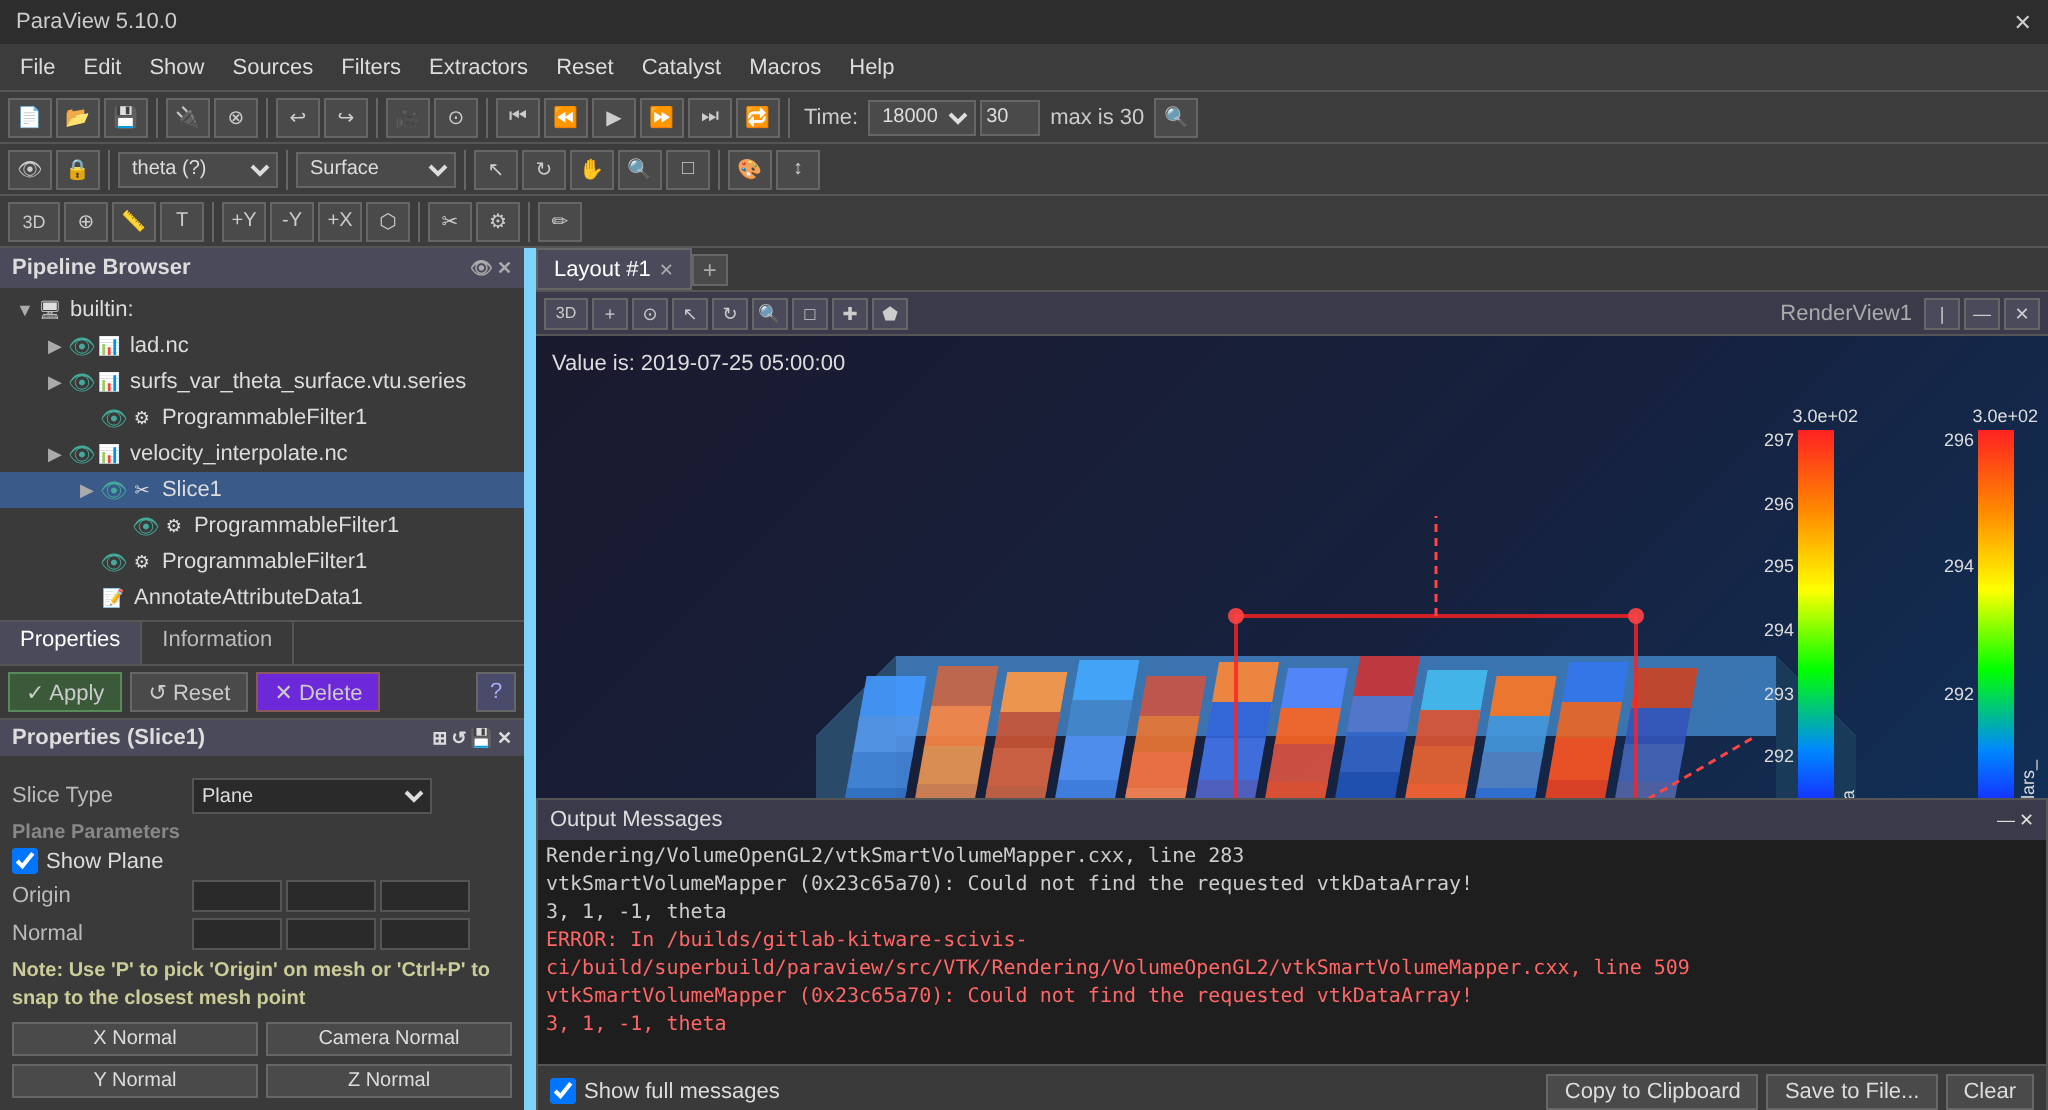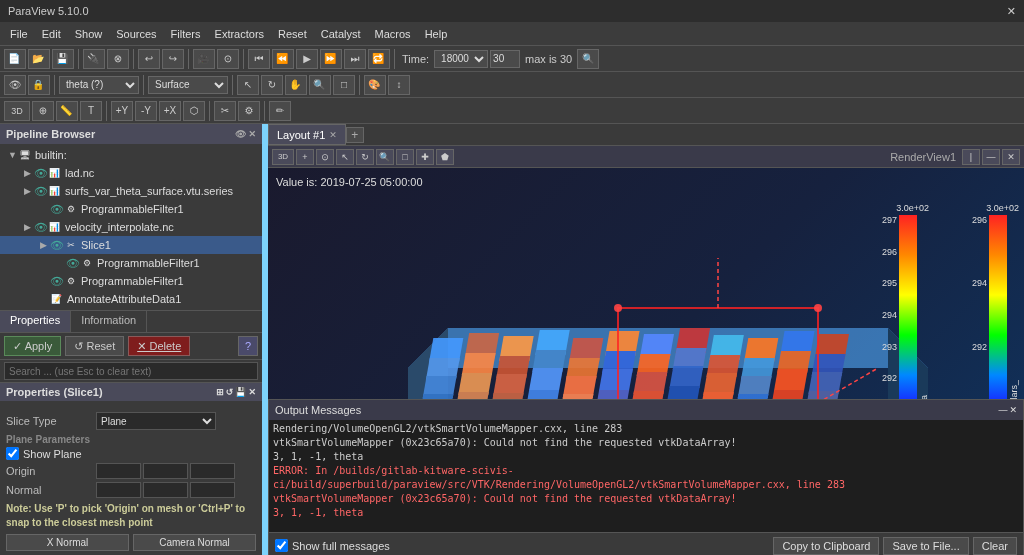--- a/index.html
+++ b/index.html
@@ -153,21 +153,21 @@
     }
     .props-btn {
       padding: 2px 8px;
       background: #4a4a4a;
       border: 1px solid #666;
       color: #ccc;
       cursor: pointer;
       font-size: 11px;
     }
     .props-btn.green { background: #3a5a3a; border-color: #5a8a5a; }
-    .props-btn.red { background: #7f1d1d; border-color: #8a5a5a; text-decoration: underline; }
+    .props-btn.red { background: #6d28d9; border-color: #8a5a5a; }
     .props-help { width: 20px; height: 20px; background: #4a4a6a; border: 1px solid #666; color: #aaf; font-size: 11px; display: flex; align-items: center; justify-content: center; cursor: pointer; margin-left: auto; }
 
     .props-search {
       padding: 2px 4px;
       border-bottom: 1px solid #555;
     }
     .props-search input {
       width: 100%;
       height: 18px;
       background: #2a2a2a;
@@ -569,23 +569,20 @@
     <div id="properties-panel">
       <div class="props-tabs">
         <div class="props-tab active">Properties</div>
         <div class="props-tab">Information</div>
       </div>
       <div class="props-buttons">
         <button class="props-btn green">✓ Apply</button>
         <button class="props-btn">↺ Reset</button>
         <button class="props-btn red">✕ Delete</button>
         <div class="props-help">?</div>
-      </div>
-      <div class="props-search">
-        <input type="text" placeholder="Search ... (use Esc to clear text)" style="">
       </div>
       <div class="props-section-header">
         <span>Properties (Slice1)</span>
         <div class="props-section-icons">
           <span style="font-size:9px;cursor:pointer;">⊞</span>
           <span style="font-size:9px;cursor:pointer;">↺</span>
           <span style="font-size:9px;cursor:pointer;">💾</span>
           <span style="font-size:9px;cursor:pointer;">✕</span>
         </div>
       </div>
@@ -785,21 +782,21 @@
               <span>Output Messages</span>
               <div class="output-header-icons">
                 <span style="font-size:9px;cursor:pointer;">—</span>
                 <span style="font-size:9px;cursor:pointer;">✕</span>
               </div>
             </div>
             <div class="output-content">
               <div>Rendering/VolumeOpenGL2/vtkSmartVolumeMapper.cxx, line 283</div>
               <div>vtkSmartVolumeMapper (0x23c65a70): Could not find the requested vtkDataArray!</div>
               <div>3, 1, -1, theta</div>
-              <div class="error">ERROR: In /builds/gitlab-kitware-scivis-ci/build/superbuild/paraview/src/VTK/Rendering/VolumeOpenGL2/vtkSmartVolumeMapper.cxx, line 283</div>
+              <div class="error">ERROR: In /builds/gitlab-kitware-scivis-ci/build/superbuild/paraview/src/VTK/Rendering/VolumeOpenGL2/vtkSmartVolumeMapper.cxx, line 509</div>
               <div class="error">vtkSmartVolumeMapper (0x23c65a70): Could not find the requested vtkDataArray!</div>
               <div class="error">3, 1, -1, theta</div>
             </div>
             <div class="output-footer">
               <label>
                 <input type="checkbox" checked="" style="">
                 <span>Show full messages</span>
               </label>
               <div class="output-footer-btns">
                 <button class="output-footer-btn">Copy to Clipboard</button>

